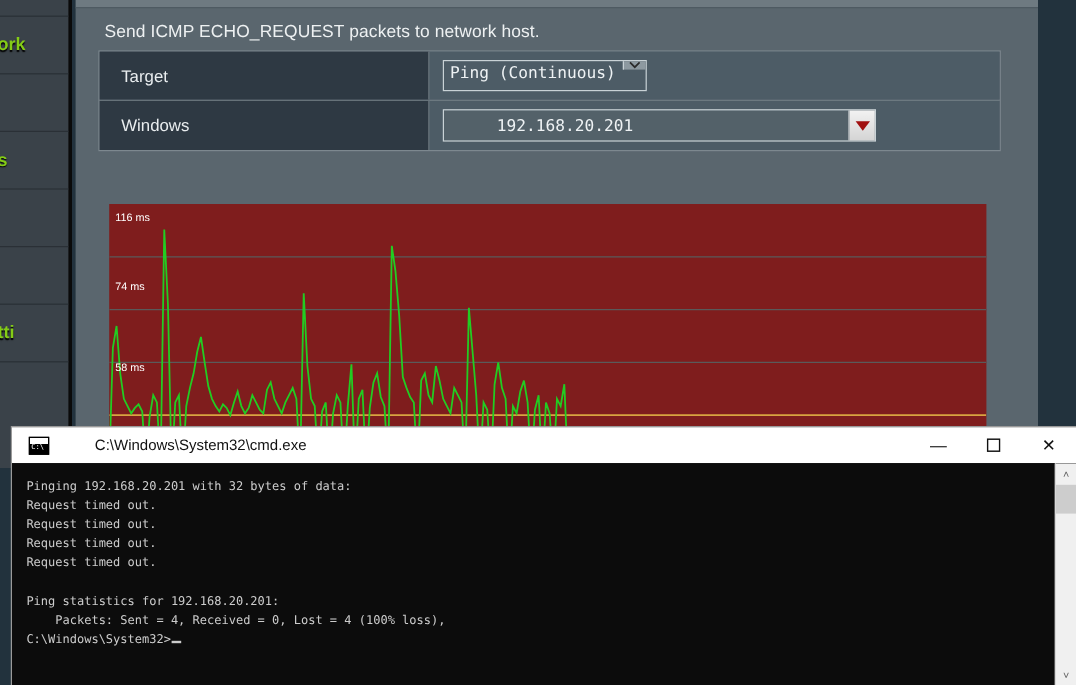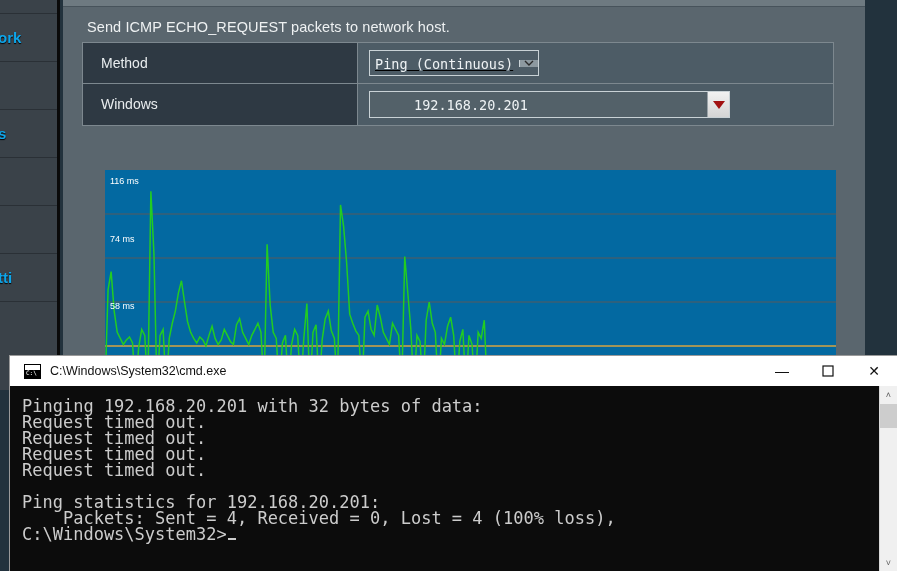--- a/index.html
+++ b/index.html
@@ -17,21 +17,21 @@
   .sidebar {
     position: absolute; left: 0; top: 0; width: 60px; height: 390px;
     background: #3a4249;
     border-right: 3px solid #0a0a0a;
     box-sizing: border-box;
   }
   .side-item {
     position: relative;
     height: 48px;
     border-bottom: 1px solid #2a3036;
-    color: #0ea5e9;
+    color: #84cc16;
     font-size: 15px;
     font-weight: bold;
     display: flex; align-items: center;
     padding-left: 0px;
     box-sizing: border-box;
     overflow: hidden;
     text-shadow: 0 1px 1px #000;
   }
   .side-item span { margin-left: -2px; white-space: nowrap; }
   .side-item.h14 { height: 14px; }
@@ -65,25 +65,24 @@
     font-size: 14px; padding: 12px 0 12px 18px;
     box-sizing: border-box;
     border-right: 1px solid #7d888f;
   }
   .cell-value {
     flex: 1; background: #4d5c66; padding: 7px 0 7px 11px;
     box-sizing: border-box; display: flex; align-items: center;
   }
 
   .select-box {
-    display: inline-flex; align-items: center;
+    display: inline-flex; align-items: flex-start;
     border: 1px solid #c9d2d6;
     background: #4d5c66;
     height: 24px;
-    text-decoration: underline;
   }
   .select-text {
     color: #eef2f4; font-family: "DejaVu Sans Mono", monospace;
     font-size: 13.5px; padding: 2px 6px 0 5px; white-space: nowrap;
     display: flex; align-items: center;
   }
   .select-arrow {
     width: 18px; background: #8d99a0;
     border-left: 1px solid #c9d2d6;
     display: flex; align-items: center; justify-content: center;
@@ -119,39 +118,39 @@
     color: #ffffff; font-size: 14.5px; font-weight: bold;
     padding: 8px 28px; border-radius: 6px;
     border: 1px solid #1a2228;
     text-shadow: 0 1px 1px #000;
   }
 
   
   .chart-frame {
     position: absolute; left: 28px; top: 170px;
     width: 731px; height: 220px;
-    background: #0369a1; overflow: hidden; margin-left: 14px;
+    background: #7f1d1d; overflow: hidden;
   }
   .chart-frame svg { display: block; }
   .chart-label {
     position: absolute; color: #ffffff; font-size: 9px;
     font-family: "Liberation Sans", sans-serif; z-index: 3;
     white-space: nowrap;
   }
 
   
   .cmd-window {
     position: absolute; left: 10px; top: 356px;
     width: 887px; height: 215px;
     background: #0c0c0c;
     box-shadow: 0 0 0 1px #9a9a9a;
   }
   .cmd-title {
     height: 30px; background: #ffffff;
-    display: flex; align-items: center;
+    display: flex; align-items: center; gap: 29px;
   }
   .cmd-icon {
     width: 17px; height: 15px; margin-left: 14px; margin-right: 9px;
     background: #000; border: 1px solid #000;
     position: relative; box-sizing: border-box;
   }
   .cmd-icon .bar {
     position: absolute; left: 0; top: 0; right: 0; height: 5px; background: #fff;
   }
   .cmd-icon .glyph {
@@ -164,21 +163,21 @@
   .cmd-ctrl {
     width: 46px; display: flex; align-items: center; justify-content: center;
     color: #111; font-size: 14px;
   }
   .cmd-body {
     position: relative; height: 185px; background: #0c0c0c; overflow: hidden;
   }
   .cmd-text {
     color: #cccccc;
     font-family: "DejaVu Sans Mono", monospace;
-    font-size: 17px; line-height: 16px;
+    font-size: 10px; line-height: 16px;
     padding: 12px 0 0 12px;
     white-space: pre;
   }
   .cursor {
     display: inline-block; width: 8px; height: 2px;
     background: #cccccc; vertical-align: baseline; margin-left: 1px;
   }
   .cmd-scroll {
     position: absolute; right: 0; top: 0; width: 17px; height: 185px;
     background: #f0f0f0; border-left: 1px solid #d8d8d8;
@@ -225,21 +224,21 @@
     </div>
 
     <div class="content">
       <div class="content-topbar"></div>
 
       <div class="desc">Send ICMP ECHO_REQUEST packets to network host.</div>
 
       <div class="form-table">
 
         <div class="form-row">
-          <div class="cell-label">Method</div>
+          <div class="cell-label">Target</div>
           <div class="cell-value">
             <div class="select-box">
               <div class="select-text">Ping (Continuous)</div>
               <div class="select-arrow">
                 <svg width="10" height="7" viewBox="0 0 10 7" aria-hidden="true">
                   <polyline points="1,1 5,5 9,1" fill="none" stroke="#2b2b2b" stroke-width="1.4"></polyline>
                 </svg>
               </div>
             </div>
           </div>

